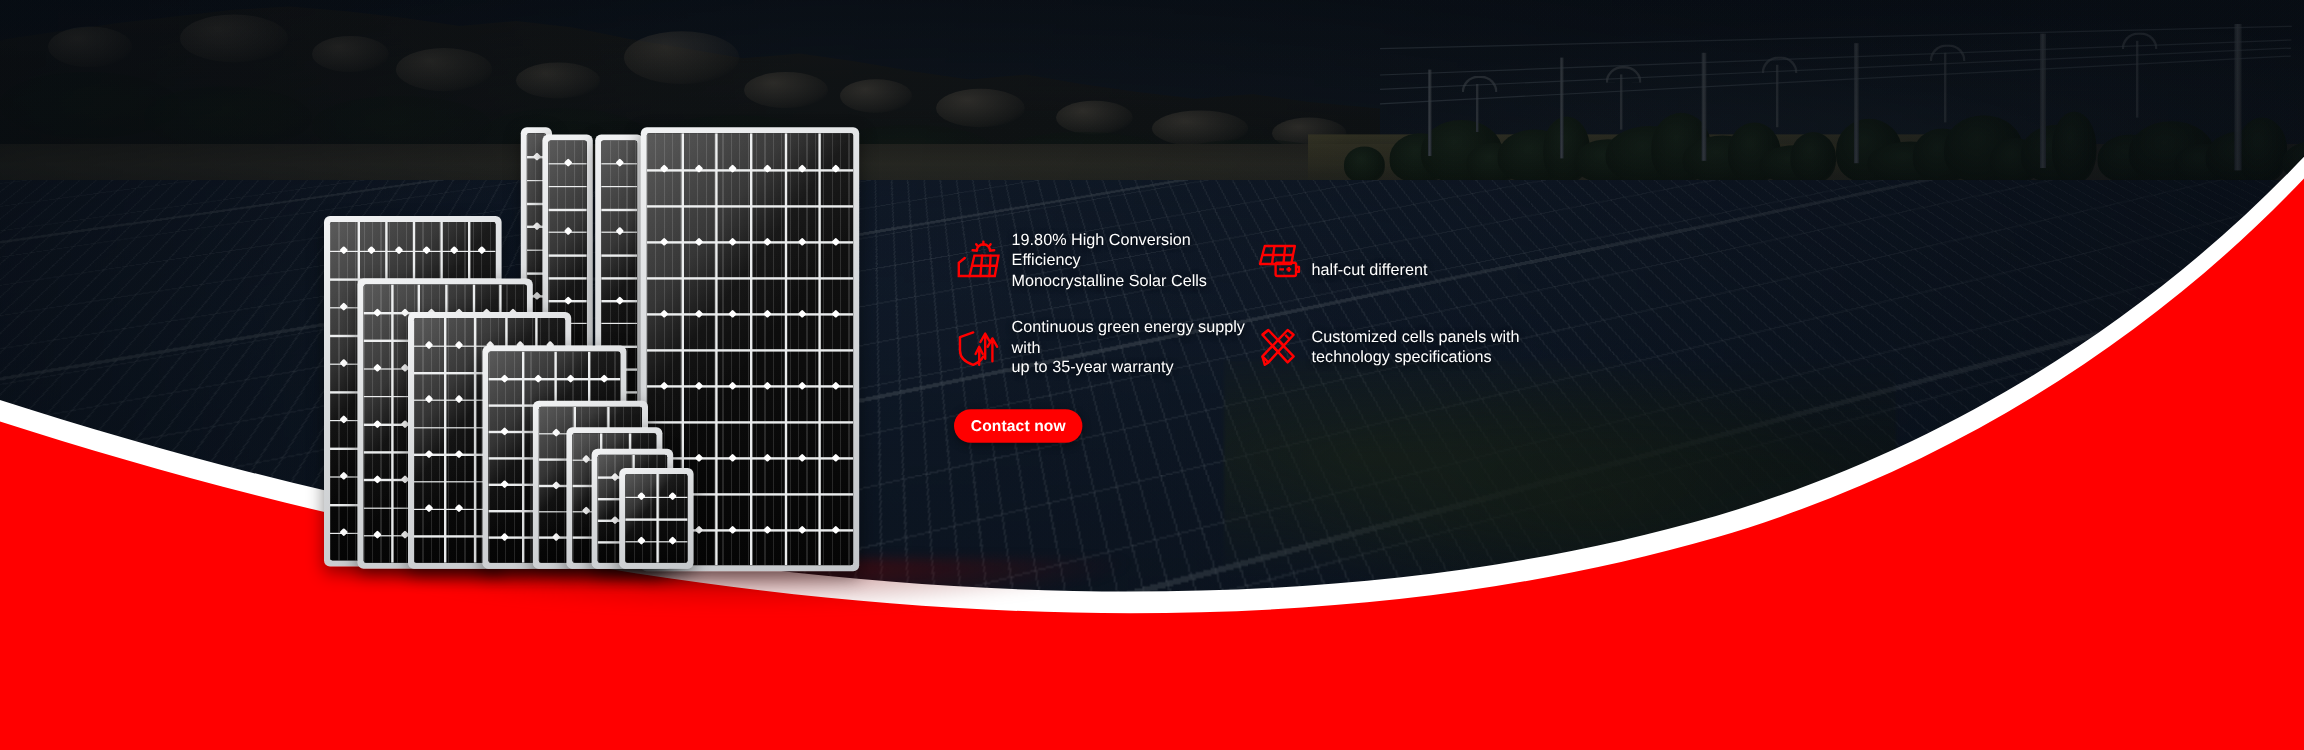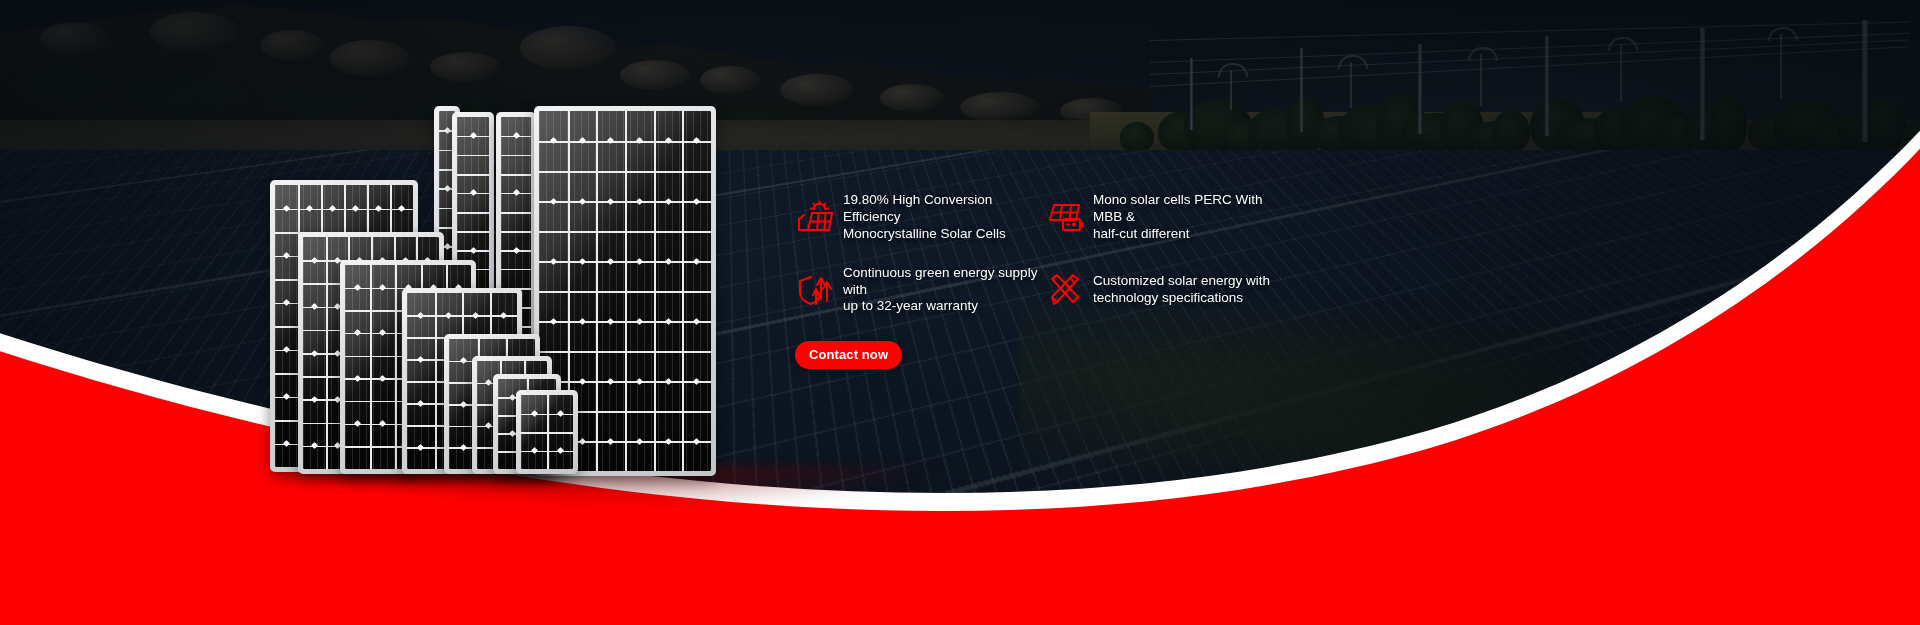--- a/index.html
+++ b/index.html
@@ -692,58 +692,58 @@
               <line x1="16" y1="4" x2="14" y2="19"></line>
               <line x1="25" y1="4" x2="23.5" y2="19"></line>
               <rect x="17" y="18" width="17" height="11" rx="1.5"></rect>
               <path d="M34 21.5 L36.5 21.5 L36.5 25.5 L34 25.5"></path>
               <line x1="20" y1="23.5" x2="24" y2="23.5"></line>
               <line x1="28" y1="21.5" x2="28" y2="25.5"></line>
               <line x1="26" y1="23.5" x2="30" y2="23.5"></line>
             </svg>
           </span>
           <span class="ftext">
-            <span>Mono solar cells PERC With MBB &amp;</span><br>
+            <br>
             <span>half-cut different</span>
           </span>
         </div>
 
       </div>
 
       <div class="frow">
 
         <div class="feat">
           <span class="ficon">
             <svg width="36" height="34" viewBox="0 0 36 34" fill="none" stroke="#ff0000" stroke-width="2" stroke-linejoin="round" stroke-linecap="round">
               <path d="M14 4 L3 8 L3 19 C3 25 8 29 14 31 C18 29.5 21 27 22.5 24"></path>
               <path d="M20 12 L24 5 L28 12 M24 6 L24 26"></path>
               <path d="M26 16 L30 9 L34 16 M30 10 L30 28"></path>
               <path d="M16 22 L19 16 L22 22 M19 17 L19 31"></path>
             </svg>
           </span>
           <span class="ftext">
             <span>Continuous green energy supply with</span><br>
-            <span>up to 32-year warranty</span>
+            <span>up to 35-year warranty</span>
           </span>
         </div>
 
         <div class="feat">
           <span class="ficon">
             <svg width="36" height="34" viewBox="0 0 36 34" fill="none" stroke="#ff0000" stroke-width="2" stroke-linejoin="round">
               <path d="M5 6 L10 2 L31 24 L26 29 Z"></path>
               <line x1="10" y1="2" x2="5" y2="6"></line>
               <path d="M31 6 L26 2 L5 24 L10 29 Z"></path>
               <line x1="27.5" y1="9.5" x2="24" y2="6"></line>
               <line x1="22.5" y1="14.5" x2="19" y2="11"></line>
               <line x1="17.5" y1="19.5" x2="14" y2="16"></line>
               <path d="M5 24 L7 31 L10 29"></path>
             </svg>
           </span>
           <span class="ftext">
-            <span>Customized solar energy with</span><br>
+            <span>Customized cells panels with</span><br>
             <span>technology specifications</span>
           </span>
         </div>
 
       </div>
     </div>
 
     <button class="cta">Contact now</button>
   </div>
 

